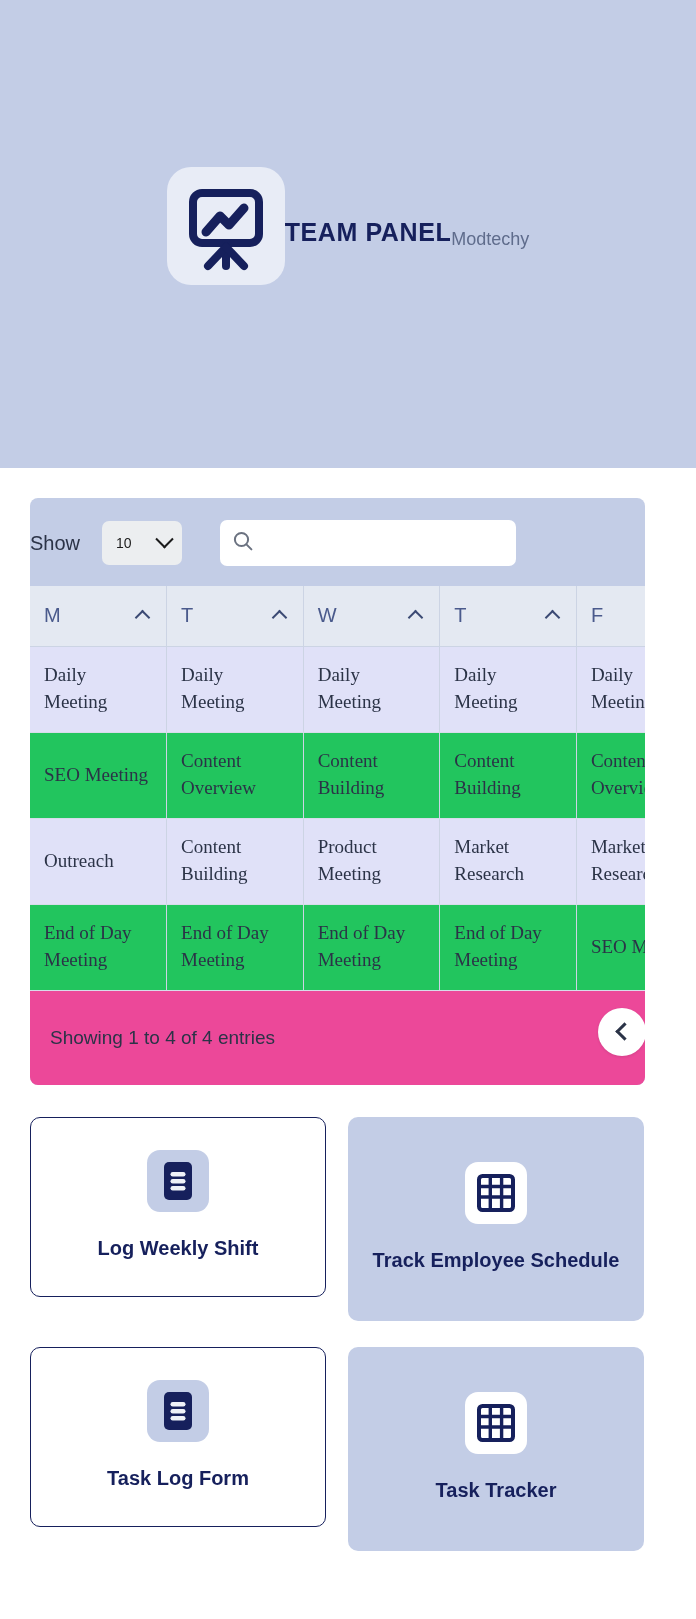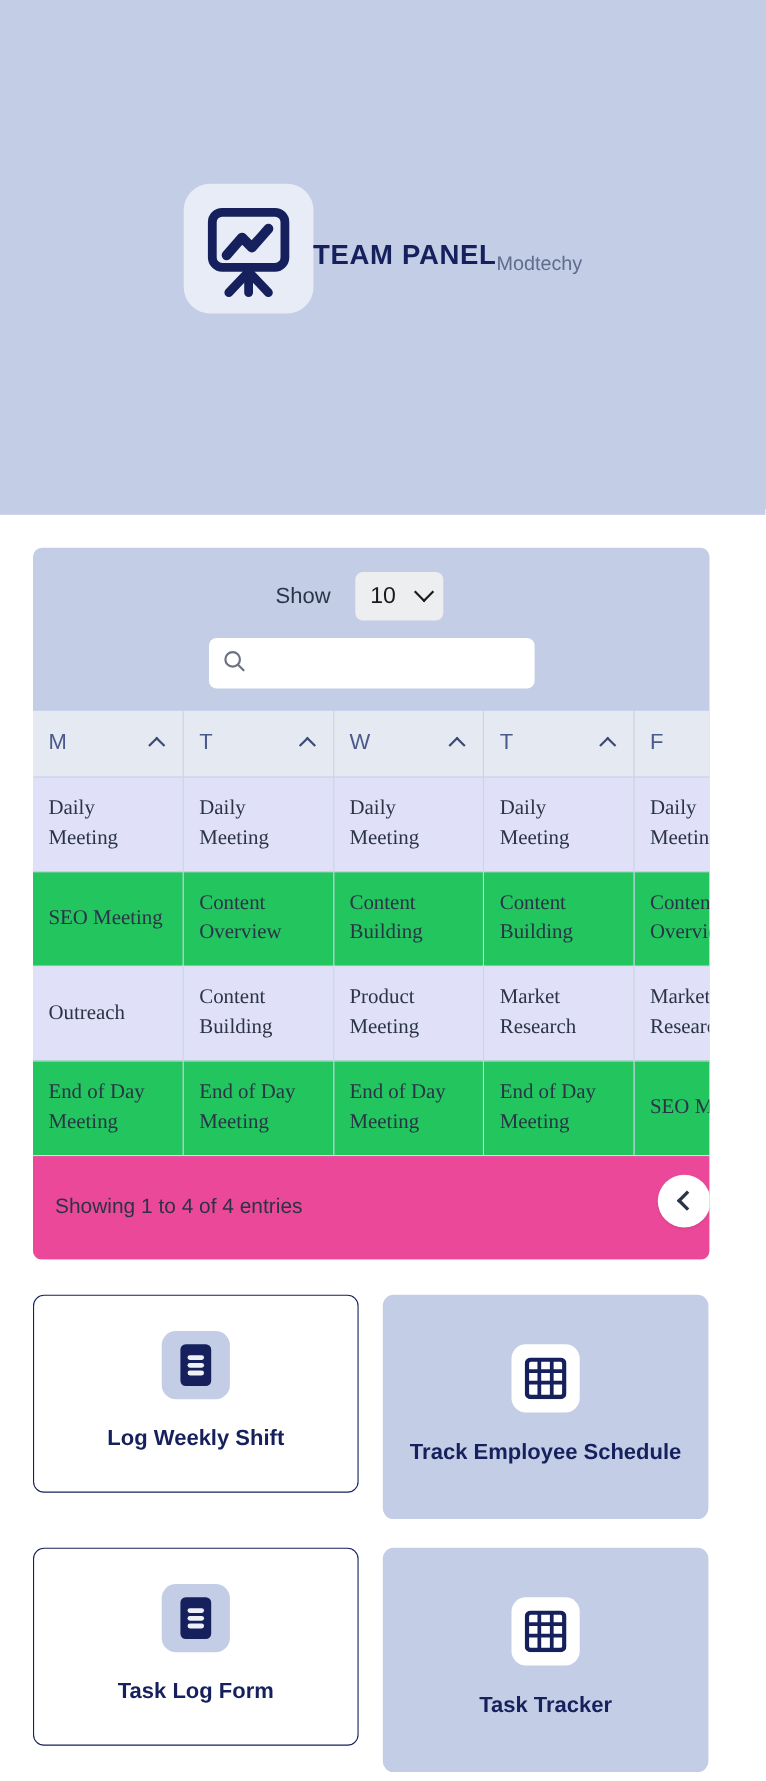--- a/index.html
+++ b/index.html
@@ -57,21 +57,20 @@
     width: 615px;
     background: #c3cde6;
     border-radius: 8px;
     overflow: hidden;
     position: relative;
   }
 
   .panel-controls {
     padding: 22px 0 20px 0;
     display: flex;
-    flex-direction: column;
     align-items: center;
     gap: 16px;
   }
 
   .show-row {
     display: flex;
     align-items: center;
     gap: 22px;
     padding-right: 22px;
   }
@@ -80,21 +79,21 @@
     font-size: 20px;
     color: #2b3347;
   }
 
   .show-select {
     width: 80px;
     height: 44px;
     background: #eceef0;
     border: none;
     border-radius: 7px;
-    font-size: 21px;
+    font-size: 14px;
     color: #1b1b1b;
     font-family: "Liberation Sans", sans-serif;
     display: flex;
     align-items: center;
     justify-content: space-between;
     padding: 0 11px 0 14px;
     cursor: pointer;
   }
 
   .chev-down {

